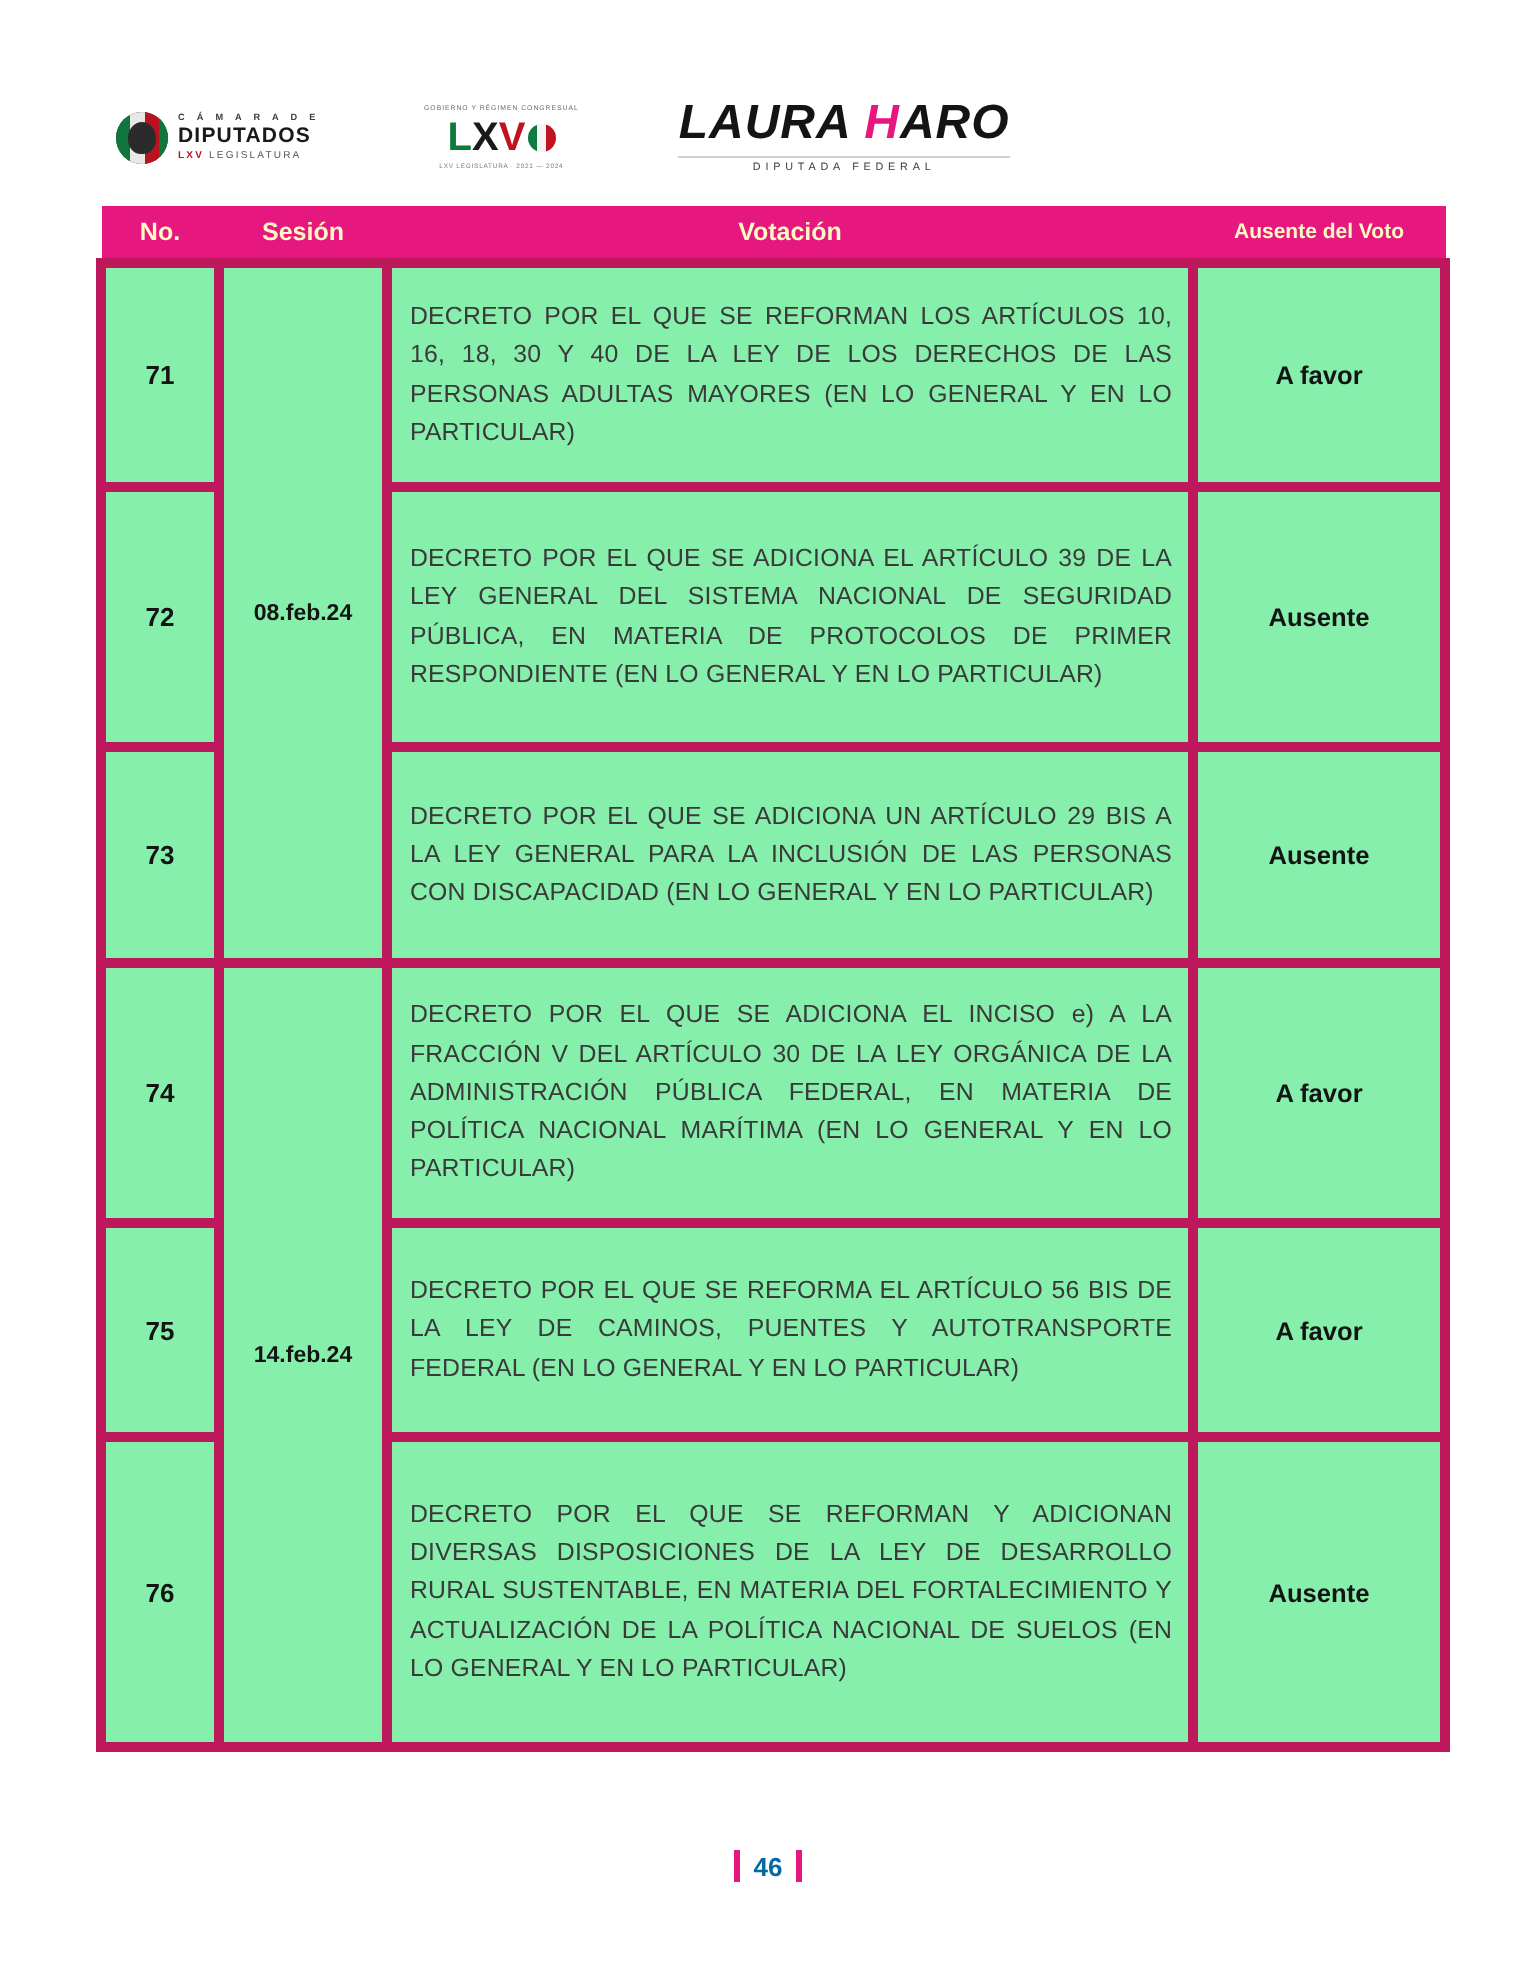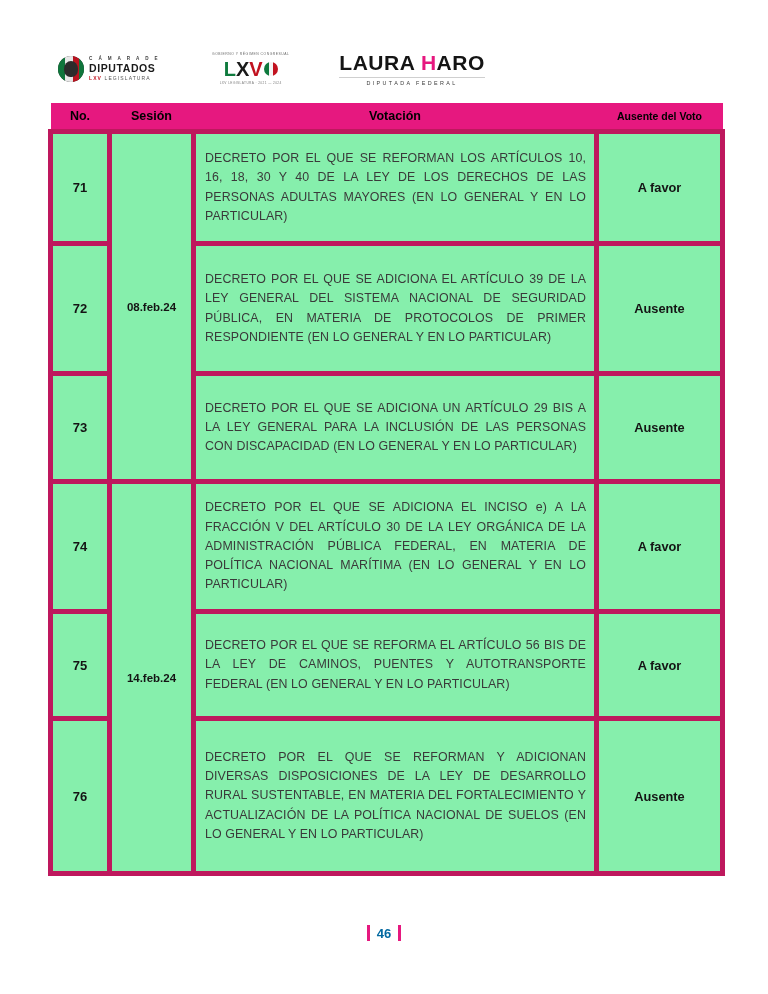--- a/index.html
+++ b/index.html
@@ -88,42 +88,42 @@
     font-size: 3.2px; letter-spacing: .4px; color: #7a7a7a;
     margin-top: 3px; white-space: nowrap;
   }
 
   .logo-laura {
     margin-left: 34px;
     display: flex; flex-direction: column; align-items: center;
     line-height: 1;
   }
   .laura-main {
-    font-size: 21px; font-weight: 800; letter-spacing: .5px;
-    color: #141414; white-space: nowrap;
+    font-size: 24px; font-weight: 800; letter-spacing: .5px;
+    color: #141414; white-space: nowrap; font-style: italic;
   }
   .laura-main .h-pink { color: #e6187f; }
   .laura-sub {
     font-size: 5.4px; letter-spacing: 2.4px; color: #3a3a3a;
     margin-top: 4px; white-space: nowrap;
     border-top: 1px solid #cfcfcf; padding-top: 3px;
     width: 100%; text-align: center;
   }
 
   
   .vote-table {
     position: absolute;
     left: 48px; top: 103px;
     width: 672px;
     border-collapse: collapse;
     table-layout: fixed;
   }
   .vote-table th {
     background: #e6187f;
-    color: #000000;
+    color: #fef9c3;
     font-size: 12.5px;
     font-weight: 700;
     padding: 6px 4px;
     border: none;
     height: 25px;
     text-align: center;
     vertical-align: middle;
   }
   .col-no    { width: 59px; }
   .col-ses   { width: 84px; }

